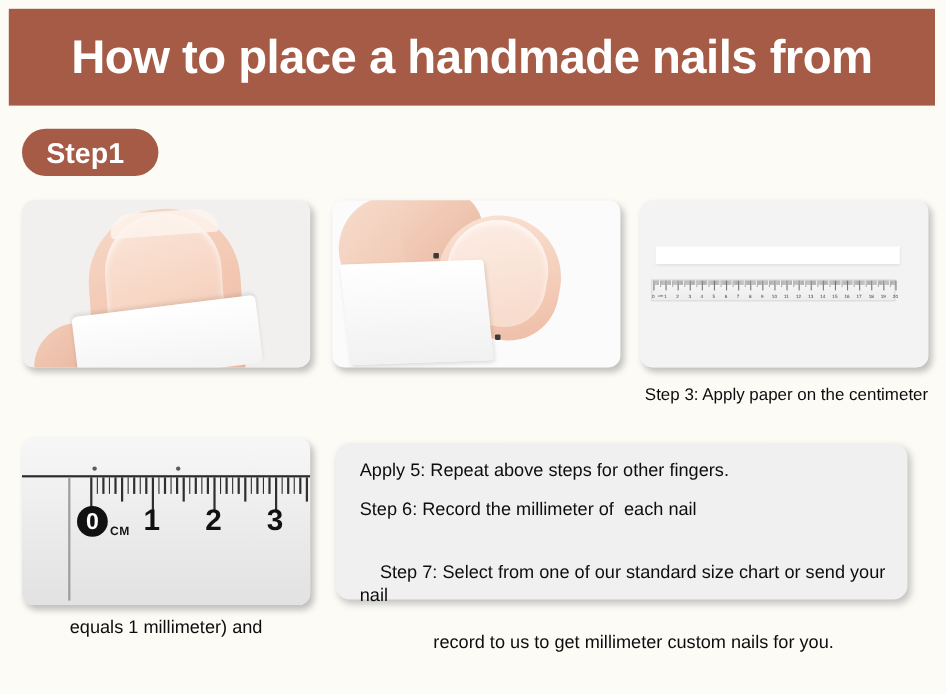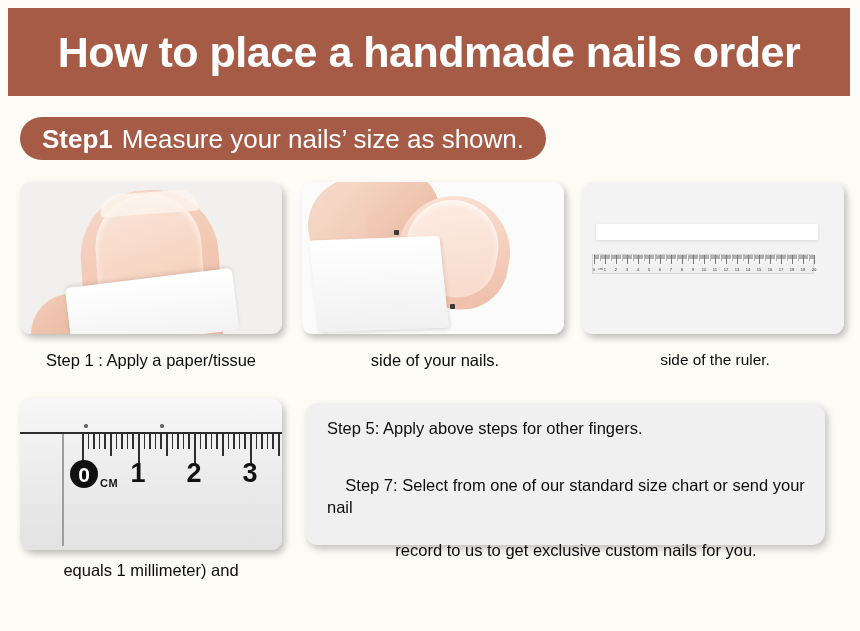--- a/index.html
+++ b/index.html
@@ -309,26 +309,25 @@
     top: 26px;
     width: 4px; height: 4px;
     background: #5a5a5a;
     border-radius: 50%;
   }
 </style>
 </head>
 <body>
 
 <div class="title-banner">
-  <div class="title-text">How to place a handmade nails order</div>
+  <div class="title-text">How to place a handmade nails from</div>
 </div>
 
 <div class="step-pill">
   <span class="pill-strong">Step1</span>
-  <span class="pill-rest">Measure your nails’ size as shown.</span>
 </div>
 
 <div class="card card-1">
   <div class="ph1">
     <div class="knuckle"></div>
     <div class="finger"></div>
     <div class="nail"></div>
     <div class="nail-tip"></div>
     <div class="tissue"></div>
   </div>
@@ -626,34 +625,33 @@
       <span>0</span>
     </div>
     <div class="cm-label">CM</div>
     <div class="bignum" style="left:118px">1</div>
     <div class="bignum" style="left:174px">2</div>
     <div class="bignum" style="left:230px">3</div>
   </div>
 </div>
 
 <div class="caption cap-1">
-  <div>Step 1 : Apply a paper/tissue</div>
 </div>
 
 <div class="caption cap-2">
-  <div>side of your nails.</div>
 </div>
 
 <div class="caption cap-3">
-  <div>side of the ruler.</div>
+  <div>Step 3: Apply paper on the centimeter</div>
 </div>
 
 <div class="caption cap-4">
   <div>equals 1 millimeter) and</div>
 </div>
 
 <div class="steps-card">
-  <div class="steps-line">Step 5: Apply above steps for other fingers.</div>
+  <div class="steps-line">Apply 5: Repeat above steps for other fingers.</div>
+  <div class="steps-line">Step 6: Record the millimeter of  each nail</div>
   <div class="steps-line wrap7">
     <span>Step 7: Select from one of our standard size chart or send your nail</span>
-    <span class="l2">record to us to get exclusive custom nails for you.</span>
+    <span class="l2">record to us to get millimeter custom nails for you.</span>
   </div>
 </div>
 
 </body></html>

